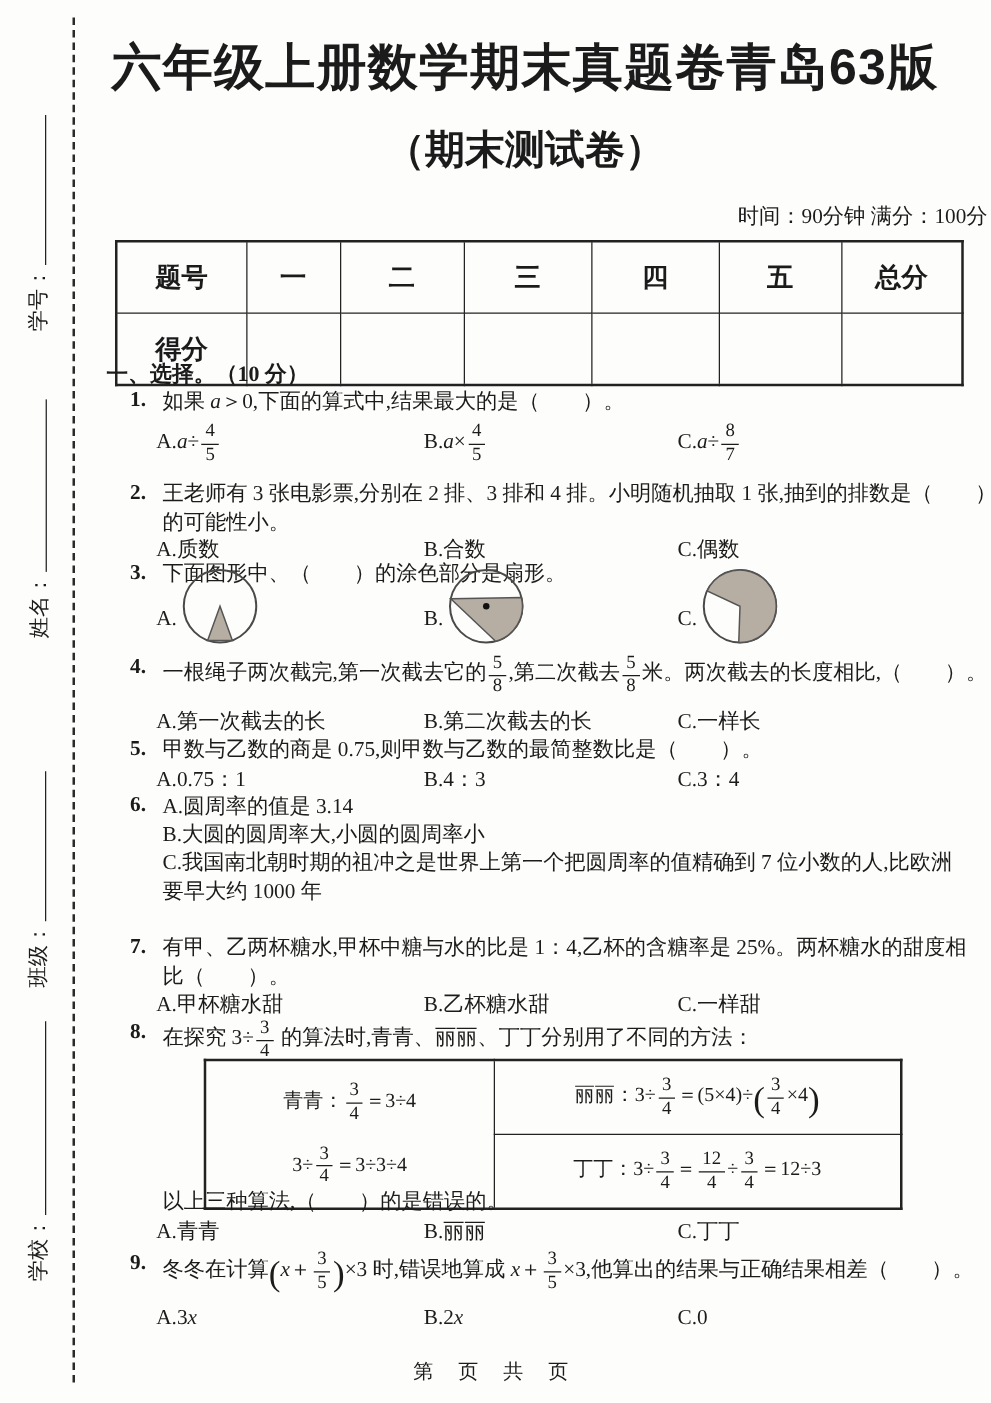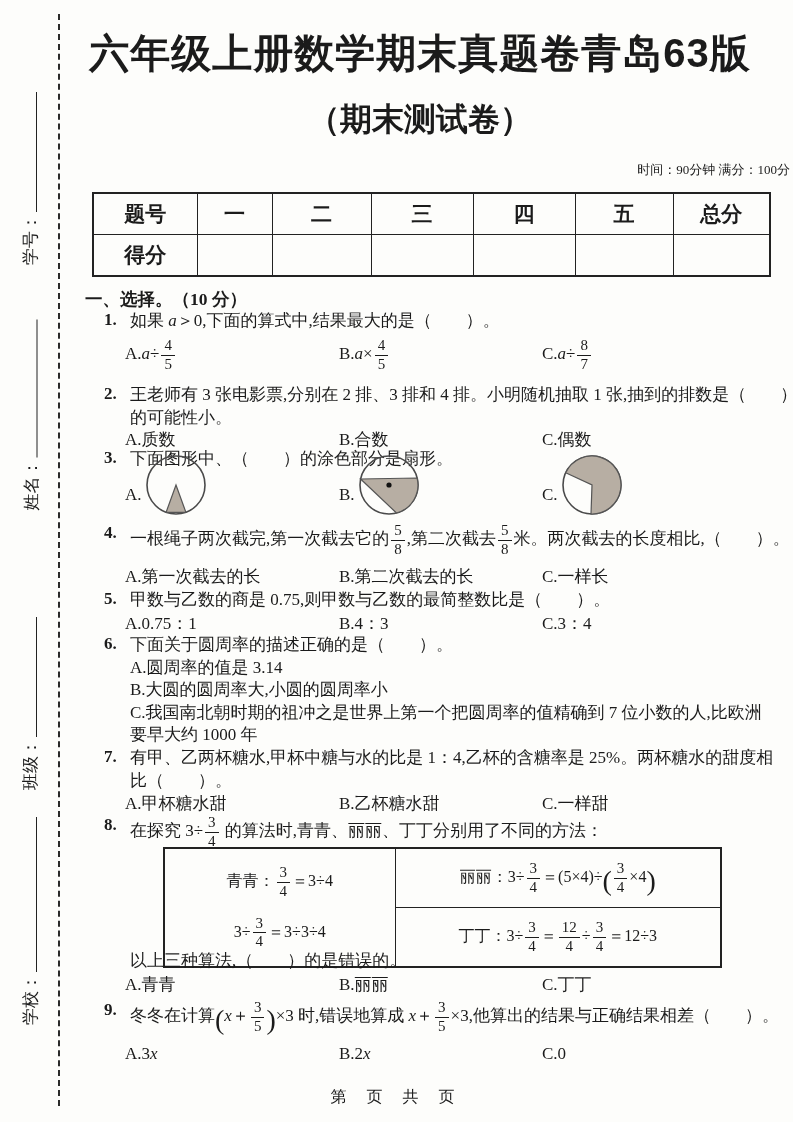--- a/index.html
+++ b/index.html
@@ -26,30 +26,30 @@
     font-family:"Liberation Sans","DejaVu Sans",sans-serif;
     font-weight:bold;font-size:40px;letter-spacing:1px;white-space:nowrap;
   }
   .subtitle{
     position:absolute;top:98px;left:60px;width:720px;text-align:center;
     font-family:"Liberation Sans","DejaVu Sans",sans-serif;
     font-weight:bold;font-size:32px;white-space:nowrap;
   }
   .meta{
     position:absolute;top:161px;left:85px;width:705px;text-align:right;
-    font-size:13px;white-space:nowrap;
+    font-size:17px;white-space:nowrap;
   }
   
   table.score{
     position:absolute;top:192px;left:92px;border-collapse:collapse;
     border:2.4px solid #222;table-layout:fixed;
   }
   table.score td{
     border:1.5px solid #222;text-align:center;vertical-align:middle;
-    height:40px;font-size:21px;font-weight:600;padding:0;
+    height:40px;font-size:21px;font-weight:600;padding:8px;
   }
   
   .sec-head{position:absolute;left:85px;font-weight:bold;font-size:17.5px;white-space:nowrap;}
   .q{position:absolute;left:104px;width:672px;display:flex;}
   .qnum{font-weight:bold;width:26px;flex:none;}
   .qtext{flex:1;}
   .qline{line-height:22.6px;white-space:nowrap;}
   .optrow{position:absolute;left:85px;width:705px;height:0;}
   .opt{position:absolute;top:0;white-space:nowrap;}
   .oA{left:40px;}.oB{left:254px;}.oC{left:457px;}
@@ -202,21 +202,20 @@
 </div>
 <div class="optrow" style="top:612px">
   <span class="opt oA">A.0.75：1</span>
   <span class="opt oB">B.4：3</span>
   <span class="opt oC">C.3：4</span>
 </div>
 
 <div class="q" style="top:634px">
   <span class="qnum">6.</span>
   <span class="qtext">
-    <div class="qline">下面关于圆周率的描述正确的是（　　）。</div>
     <div class="qline">A.圆周率的值是 3.14</div>
     <div class="qline">B.大圆的圆周率大,小圆的圆周率小</div>
     <div class="qline">C.我国南北朝时期的祖冲之是世界上第一个把圆周率的值精确到 7 位小数的人,比欧洲</div>
     <div class="qline">要早大约 1000 年</div>
   </span>
 </div>
 
 <div class="q" style="top:747px">
   <span class="qnum">7.</span>
   <span class="qtext">

